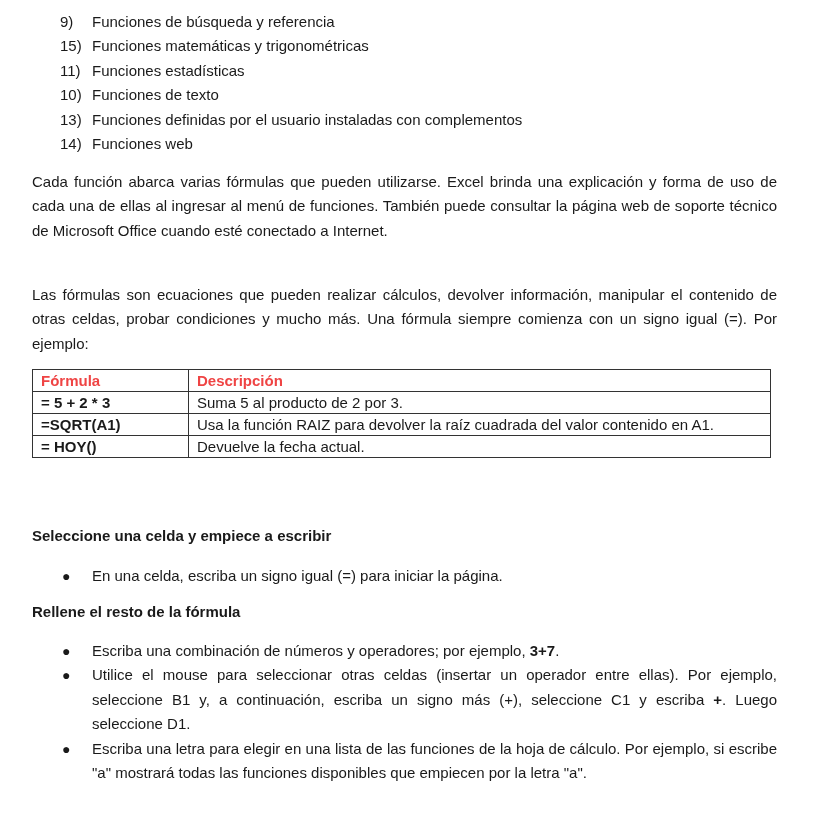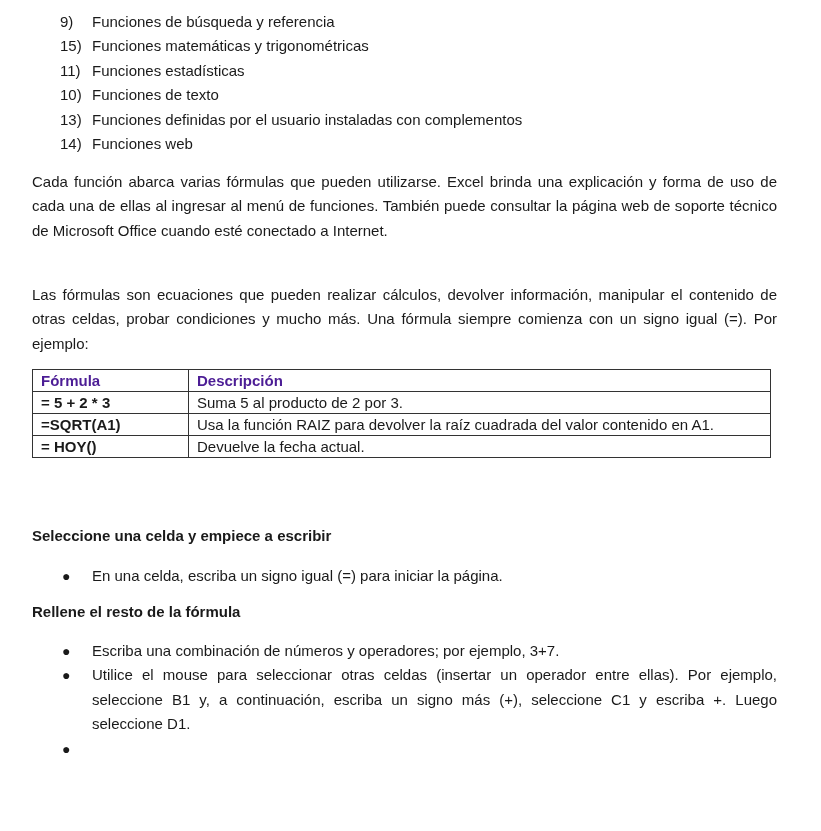--- a/index.html
+++ b/index.html
@@ -13,31 +13,31 @@
     .numlist { position: absolute; left: 60px; top: 10px; }
     .numlist .li { height: 24.4px; line-height: 24.4px; white-space: nowrap; }
     .numlist .num { display: inline-block; width: 32px; }
     .para { position: absolute; left: 32px; width: 745px; line-height: 24.4px; text-align: justify; }
     .p1 { top: 170px; }
     .heading { position: absolute; left: 32px; top: 256px; font-size: 17px; color: #2e6da4; line-height: 24px; }
     .p2 { top: 283px; }
     table.ft { position: absolute; left: 32px; top: 369px; width: 739px; border-collapse: collapse; font-size: 15px; }
     table.ft td { border: 1px solid #333; padding: 0 8px; line-height: 21px; vertical-align: top; }
     table.ft td.c1 { width: 139px; font-weight: bold; }
-    table.ft tr.hdr td { color: #4c1d95; font-weight: bold; }
+    table.ft tr.hdr td { color: #ef4444; font-weight: bold; }
     table.ft tr.hdr td.c1 { }
     .bold-head { position: absolute; left: 32px; font-weight: bold; line-height: 24px; }
     .bh1 { top: 524px; }
     .bh2 { top: 600px; }
     .bullets { position: absolute; left: 60px; width: 717px; }
     .bullets .b { position: relative; padding-left: 32px; line-height: 24.4px; text-align: justify; }
     .bullets .dot { position: absolute; left: 2px; top: 0; font-size: 14px; }
     .bl1 { top: 564px; }
     .bl2 { top: 639px; }
-    strong { font-weight: normal; }
+    strong { font-weight: bold; }
   </style>
 </head>
 <body>
 
 <div class="page">
 
   <div class="numlist">
     <div class="li"><span class="num">9)</span><span>Funciones de búsqueda y referencia</span></div>
     <div class="li"><span class="num">15)</span><span>Funciones matemáticas y trigonométricas</span></div>
     <div class="li"><span class="num">11)</span><span>Funciones estadísticas</span></div>
@@ -85,16 +85,17 @@
     <div class="b">
       <span class="dot">●</span>
       <span>Escriba una combinación de números y operadores; por ejemplo, </span><strong>3+7</strong><span>.</span>
     </div>
     <div class="b">
       <span class="dot">●</span>
       <span>Utilice el mouse para seleccionar otras celdas (insertar un operador entre ellas). Por ejemplo, seleccione B1 y, a continuación, escriba un signo más (+), seleccione C1 y escriba </span><strong>+</strong><span>. Luego seleccione D1.</span>
     </div>
     <div class="b">
       <span class="dot">●</span>
+      <span>Escriba una letra para elegir en una lista de las funciones de la hoja de cálculo. Por ejemplo, si escribe "a" mostrará todas las funciones disponibles que empiecen por la letra "a".</span>
     </div>
   </div>
 
 </div>
 
 </body></html>

